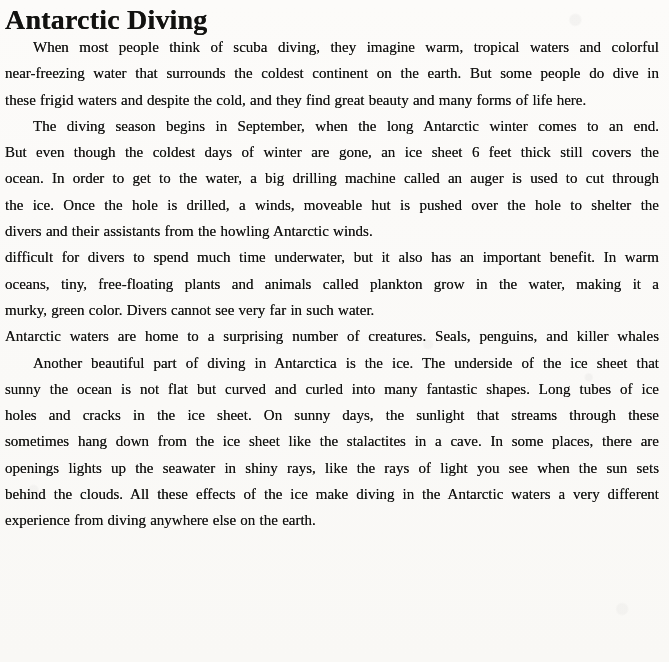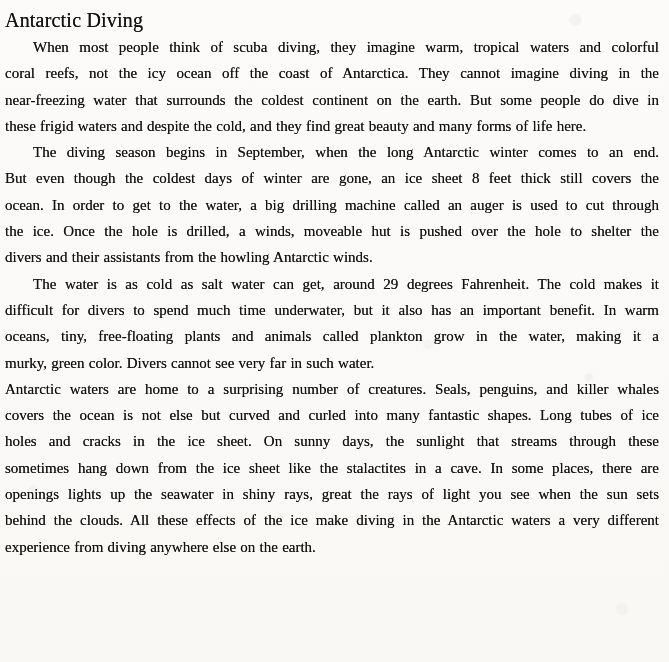--- a/index.html
+++ b/index.html
@@ -20,23 +20,23 @@
       radial-gradient(circle at 64% 52%, rgba(90,90,90,0.04) 0 4px, transparent 6px),
       radial-gradient(circle at 88% 57%, rgba(90,90,90,0.05) 0 3px, transparent 5px),
       radial-gradient(circle at 5% 74%, rgba(90,90,90,0.04) 0 4px, transparent 6px),
       radial-gradient(circle at 93% 92%, rgba(90,90,90,0.04) 0 5px, transparent 7px),
       linear-gradient(180deg, #fcfbf9 0%, #faf9f7 60%, #f9f8f5 100%);
     overflow: hidden;
     font-family: "Liberation Serif", "DejaVu Serif", serif;
     color: #121210;
   }
   .title {
-    font-size: 20px;
+    font-size: 28px;
     line-height: 28px;
-    font-weight: normal;
+    font-weight: bold;
     letter-spacing: 0.2px;
     text-shadow: 0 0 0.6px rgba(10,10,10,0.8);
   }
   .body-text .line {
     font-size: 15px;
     line-height: 26.3px;
     height: 26.3px;
     text-align: justify;
     text-align-last: justify;
     white-space: normal;
@@ -52,42 +52,41 @@
   }
 </style>
 </head>
 <body>
 
 <div class="page">
   <div class="title">Antarctic Diving</div>
   <div class="body-text">
       <div class="para">
         <div class="line first">When most people think of scuba diving, they imagine warm, tropical waters and colorful</div>
-        <div class="line">coral reefs, not the icy ocean off the coast of Antarctica. They cannot imagine diving in the</div>
         <div class="line">near-freezing water that surrounds the coldest continent on the earth. But some people do dive in</div>
         <div class="line last">these frigid waters and despite the cold, and they find great beauty and many forms of life here.</div>
       </div>
       <div class="para">
         <div class="line first">The diving season begins in September, when the long Antarctic winter comes to an end.</div>
-        <div class="line">But even though the coldest days of winter are gone, an ice sheet 8 feet thick still covers the</div>
+        <div class="line">But even though the coldest days of winter are gone, an ice sheet 6 feet thick still covers the</div>
         <div class="line">ocean. In order to get to the water, a big drilling machine called an auger is used to cut through</div>
         <div class="line">the ice. Once the hole is drilled, a winds, moveable hut is pushed over the hole to shelter the</div>
         <div class="line last">divers and their assistants from the howling Antarctic winds.</div>
       </div>
       <div class="para">
-        <div class="line first">The water is as cold as salt water can get, around 29 degrees Fahrenheit. The cold makes it</div>
         <div class="line">difficult for divers to spend much time underwater, but it also has an important benefit. In warm</div>
         <div class="line">oceans, tiny, free-floating plants and animals called plankton grow in the water, making it a</div>
         <div class="line last">murky, green color. Divers cannot see very far in such water.</div>
       </div>
       <div class="para">
         <div class="line">Antarctic waters are home to a surprising number of creatures. Seals, penguins, and killer whales</div>
       </div>
       <div class="para">
-        <div class="line">covers the ocean is not else but curved and curled into many fantastic shapes. Long tubes of ice</div>
+        <div class="line first">Another beautiful part of diving in Antarctica is the ice. The underside of the ice sheet that</div>
+        <div class="line">sunny the ocean is not flat but curved and curled into many fantastic shapes. Long tubes of ice</div>
         <div class="line">holes and cracks in the ice sheet. On sunny days, the sunlight that streams through these</div>
         <div class="line">sometimes hang down from the ice sheet like the stalactites in a cave. In some places, there are</div>
-        <div class="line">openings lights up the seawater in shiny rays, great the rays of light you see when the sun sets</div>
+        <div class="line">openings lights up the seawater in shiny rays, like the rays of light you see when the sun sets</div>
         <div class="line">behind the clouds. All these effects of the ice make diving in the Antarctic waters a very different</div>
         <div class="line last">experience from diving anywhere else on the earth.</div>
       </div>
     </div>
 </div>
 
 </body></html>

